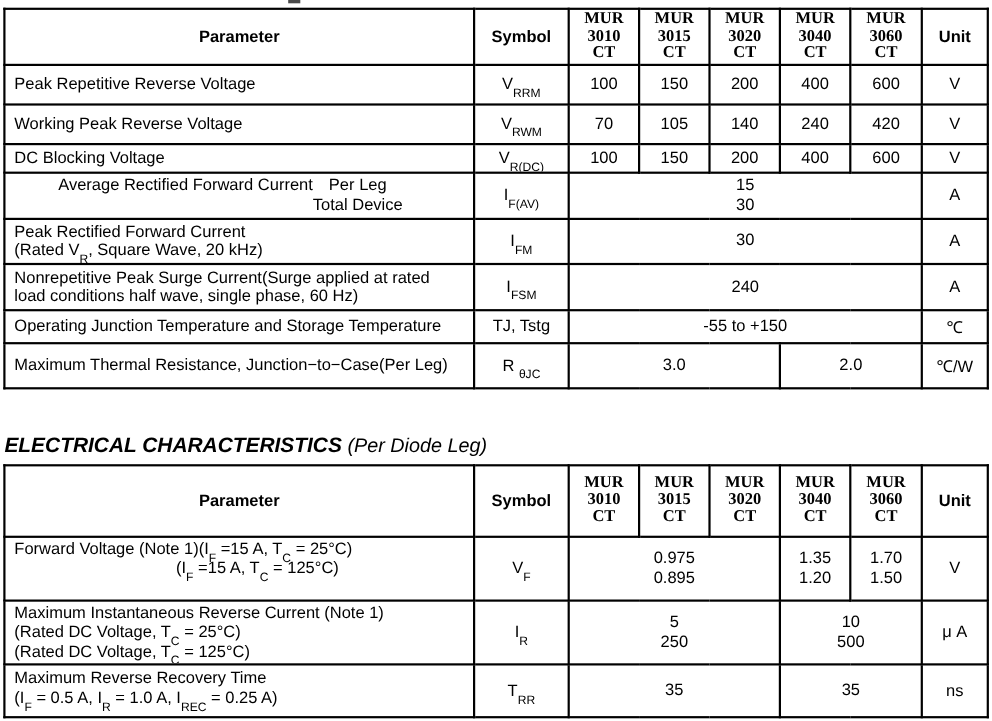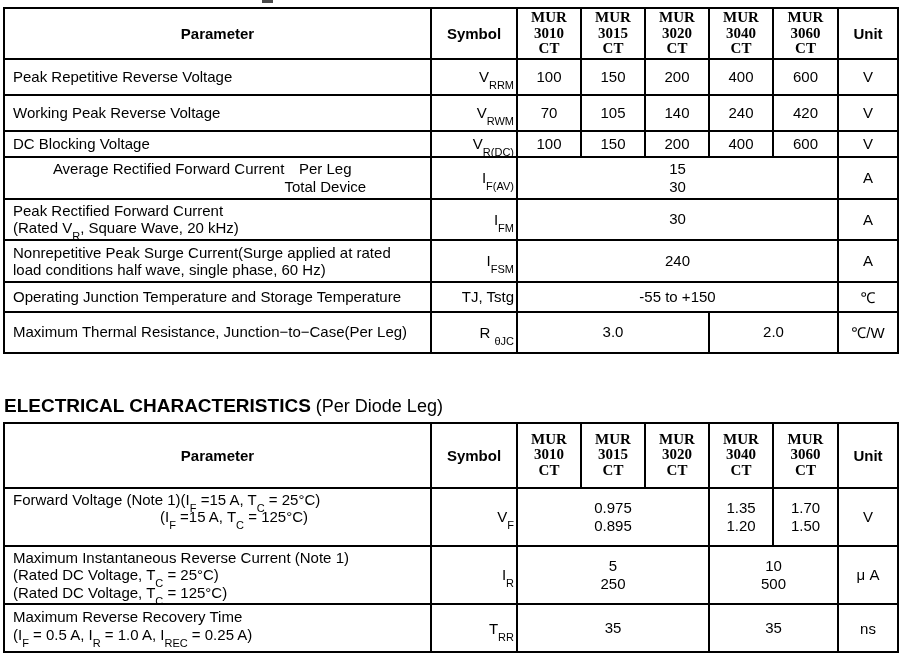--- a/index.html
+++ b/index.html
@@ -7,30 +7,30 @@
     width:902px;height:655px;background:#fff;color:#000;
     font-family:"Liberation Sans",sans-serif;font-size:15px;
     position:relative;overflow:hidden;
   }
   .top-artifact{position:absolute;left:262px;top:0;width:11px;height:3px;background:#4a4a4a;}
   table{border-collapse:collapse;table-layout:fixed;margin-left:3px;}
   td,th{border:2px solid #000;overflow:hidden;}
   th{font-weight:bold;text-align:center;padding:1px 2px;vertical-align:middle;}
   .h-model{white-space:pre-line;line-height:15.5px;font-family:Liberation Serif, serif;}
   .pc{text-align:left;padding:2px 2px 2px 8px;vertical-align:middle;line-height:17.5px;}
-  .sc{text-align:right;vertical-align:middle;padding:1px 2px;}
+  .sc{text-align:center;vertical-align:middle;padding:1px 2px;}
   .vc{text-align:center;vertical-align:middle;white-space:pre-line;line-height:18px;padding:1px 2px;}
   .uc{text-align:center;vertical-align:middle;padding:1px 2px;}
   sub{font-size:11px;line-height:0;position:relative;bottom:-3px;}
   .va-top{vertical-align:top;}
   .param-flex{display:flex;justify-content:center;align-items:flex-start;}
   .right-block{text-align:center;white-space:pre-line;line-height:18px;margin-right:22px;}
   .line2-right{text-align:right;padding-right:120px;}
   #t1{margin-top:7px;}
-  .section-title{margin:41px 0 5px 4px;font-size:18px;}
+  .section-title{margin:41px 0 5px 4px;font-size:18px;font-style:italic;}
   .section-title .bold{font-weight:bold;font-size:19px;}
 </style>
 </head>
 <body>
 
 <div class="top-artifact"></div>
 
 <table id="t1">
   <colgroup>
     <col style="width:427px">

